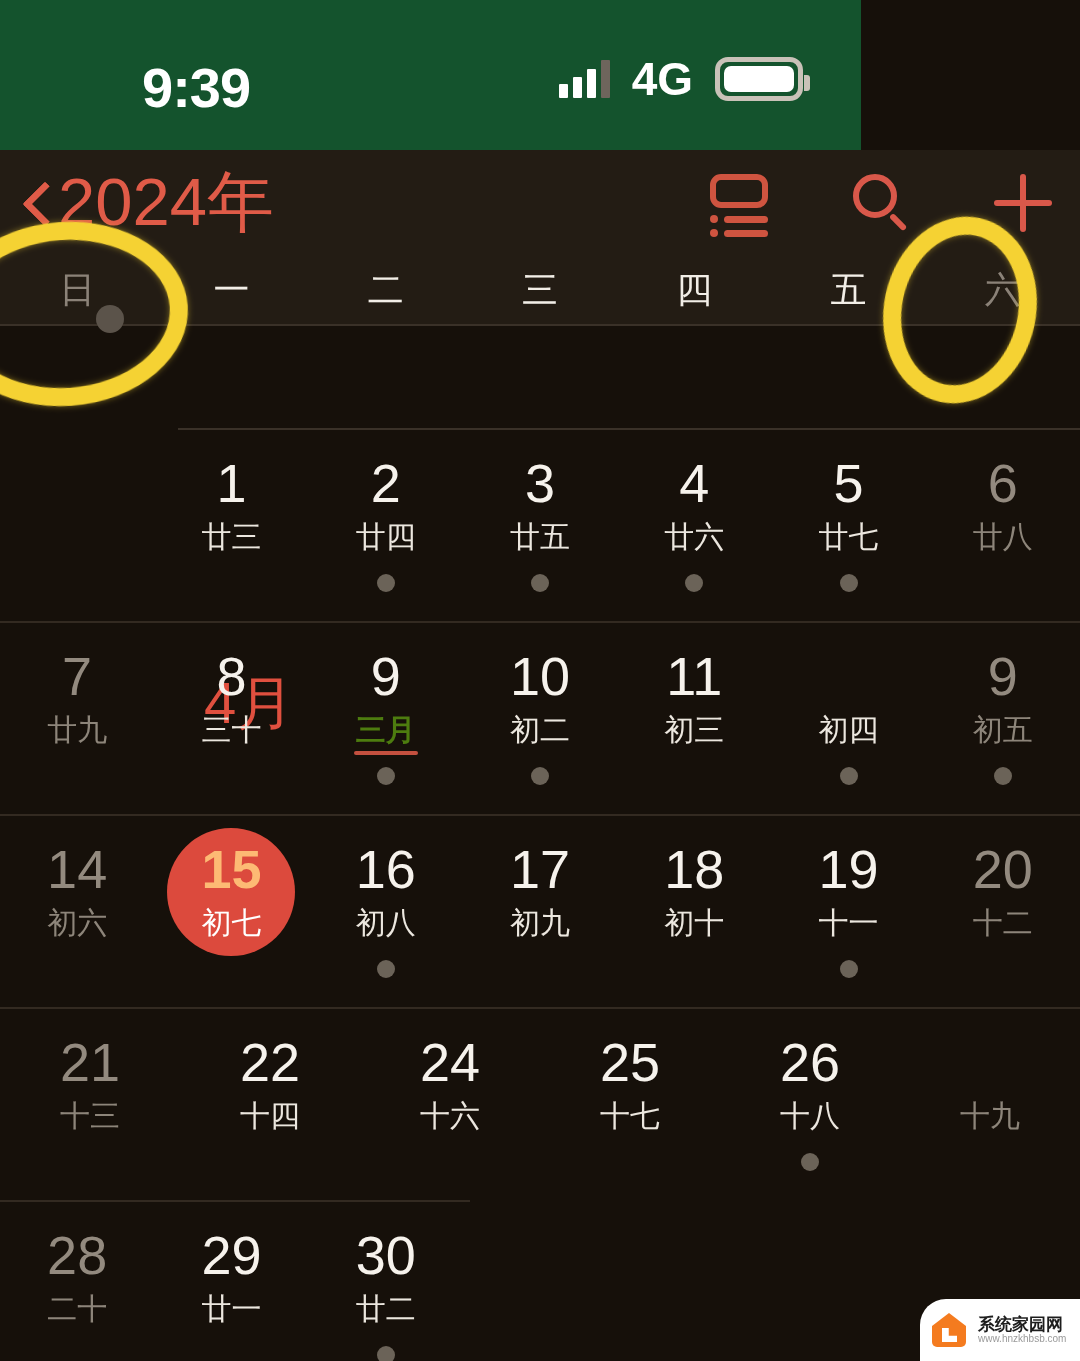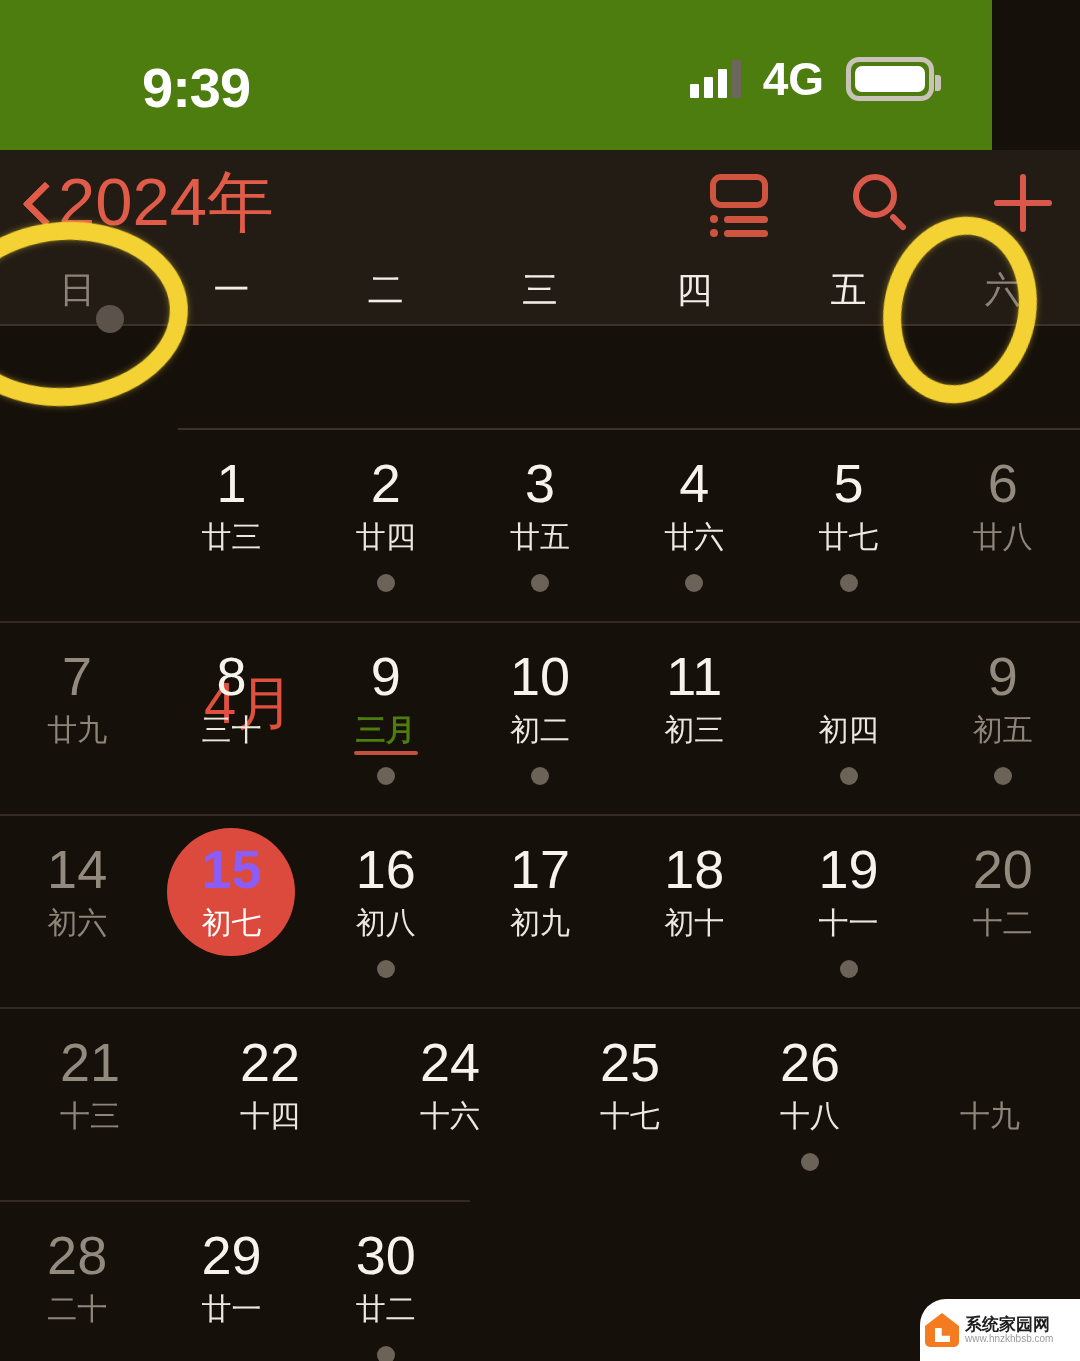--- a/index.html
+++ b/index.html
@@ -11,22 +11,22 @@
   }
   #phone {
     position:relative;
     width:1080px; height:1361px;
     background:#16100a;
     overflow:hidden;
   }
 
   
   #statusbar {
-    position:absolute; left:0; top:0; width:992px; height:150px;
-    background:#4d7c0f;
+    position:absolute; left:0; top:0; width:861px; height:150px;
+    background:#14532d;
     text-align:right;
   }
   #status-time {
     position:absolute; left:142px; top:55px;
     font-size:56px; font-weight:700; color:#ffffff;
     letter-spacing:-1px;
   }
   #status-right {
     position:absolute; right:58px; top:56px;
     display:flex; align-items:center; gap:22px;
@@ -161,21 +161,21 @@
     position:absolute; left:50%; top:144px; margin-left:-9px;
     width:18px; height:18px; border-radius:50%; background:#6b6358;
   }
 
   
   .cell.today .pill {
     position:absolute; left:50%; top:12px; margin-left:-64px;
     width:128px; height:128px; border-radius:50%;
     background:#dc4a3d;
   }
-  .cell.today .daynum { color:#8b5cf6; font-weight:700; z-index:2; }
+  .cell.today .daynum { color:#fdba74; font-weight:700; z-index:2; }
   .cell.today .lunar  { color:#ffffff; z-index:2; }
 
   
   .cell .lunar.marked { color:#4d7c0f;font-weight:bold; }
   .cell .lunar-rule {
     position:absolute; left:50%; margin-left:-32px; top:128px;
     width:64px; height:4px; background:#c4503f; border-radius:2px;
   }
 
   
@@ -195,22 +195,22 @@
     left:884px; top:216px; width:152px; height:188px;
     transform:rotate(12deg);
   }
 
   
   #watermark {
     position:absolute; right:0; bottom:0;
     width:160px; height:62px;
     background:#ffffff;
     border-top-left-radius:26px;
-    display:flex; align-items:center; gap:6px;
-    padding-left:5px;
+    display:flex; align-items:center; gap:12px;
+    padding-left:12px;
   }
   #wm-logo {
     position:relative; width:34px; height:34px; flex:none;
   }
   #wm-logo .house {
     position:absolute; left:0; top:0; width:34px; height:34px;
     background:#f47b1f;
     border-radius:5px 5px 5px 5px;
     clip-path:polygon(50% 0%, 100% 38%, 100% 100%, 0% 100%, 0% 38%);
   }

